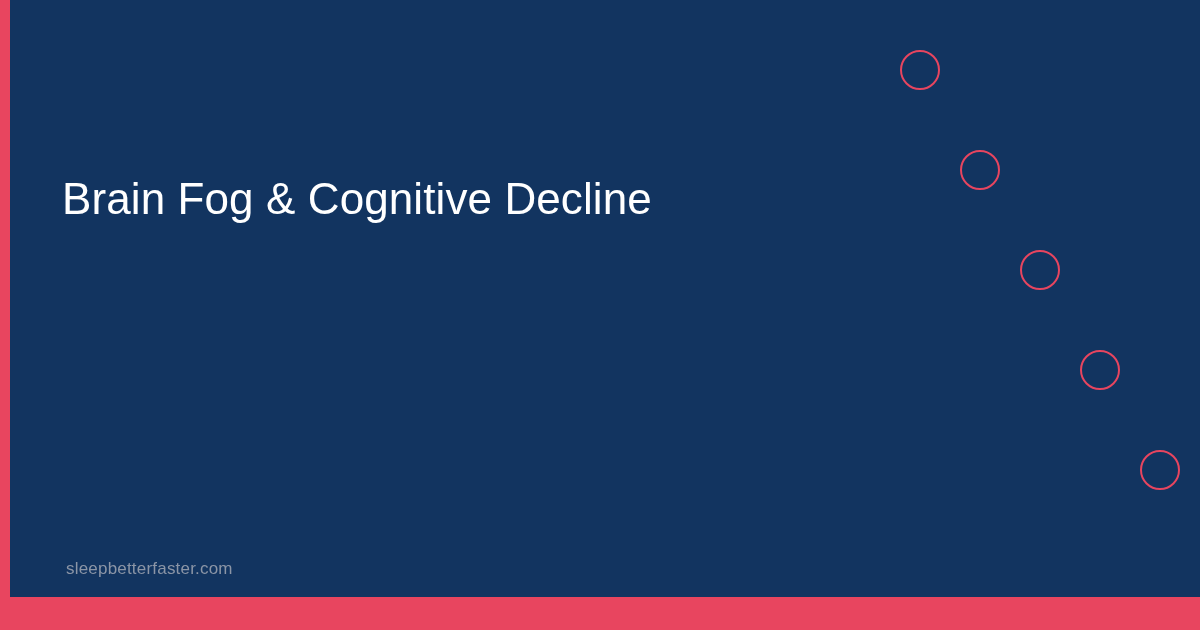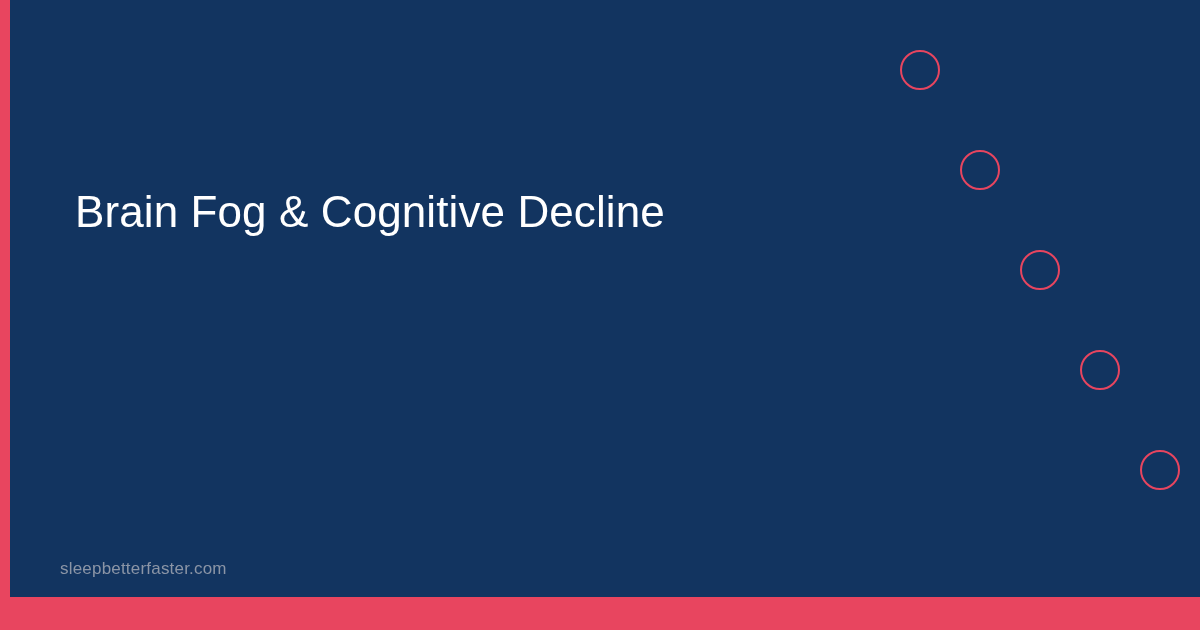--- a/index.html
+++ b/index.html
@@ -53,21 +53,21 @@
     position: absolute;
     left: 58px;
     top: 0;
     width: 760px;
     height: 630px;
   }
   #page-title {
     position: absolute;
     left: 0;
     top: 170px;
-    margin: 17px;
+    margin: 4px;
     font-size: 44px;
     font-weight: 300;
     line-height: 1.12;
     color: #ffffff;
     letter-spacing: 0.1px;
     white-space: nowrap;
   }
   #page-subtitle {
     position: absolute;
     left: 2px;
@@ -75,21 +75,21 @@
     margin: 0;
     font-size: 19px;
     font-weight: 400;
     line-height: 1.3;
     color: #e8455f;
     letter-spacing: 0.1px;
     white-space: nowrap;
   }
   #site-url {
     position: absolute;
-    left: 2px;
+    left: 8px;
     top: 559px;
     margin: 0;
     font-size: 17px;
     font-weight: 400;
     color: #8b95a6;
     letter-spacing: 0.2px;
     white-space: nowrap;
   }
 </style>
 </head>

